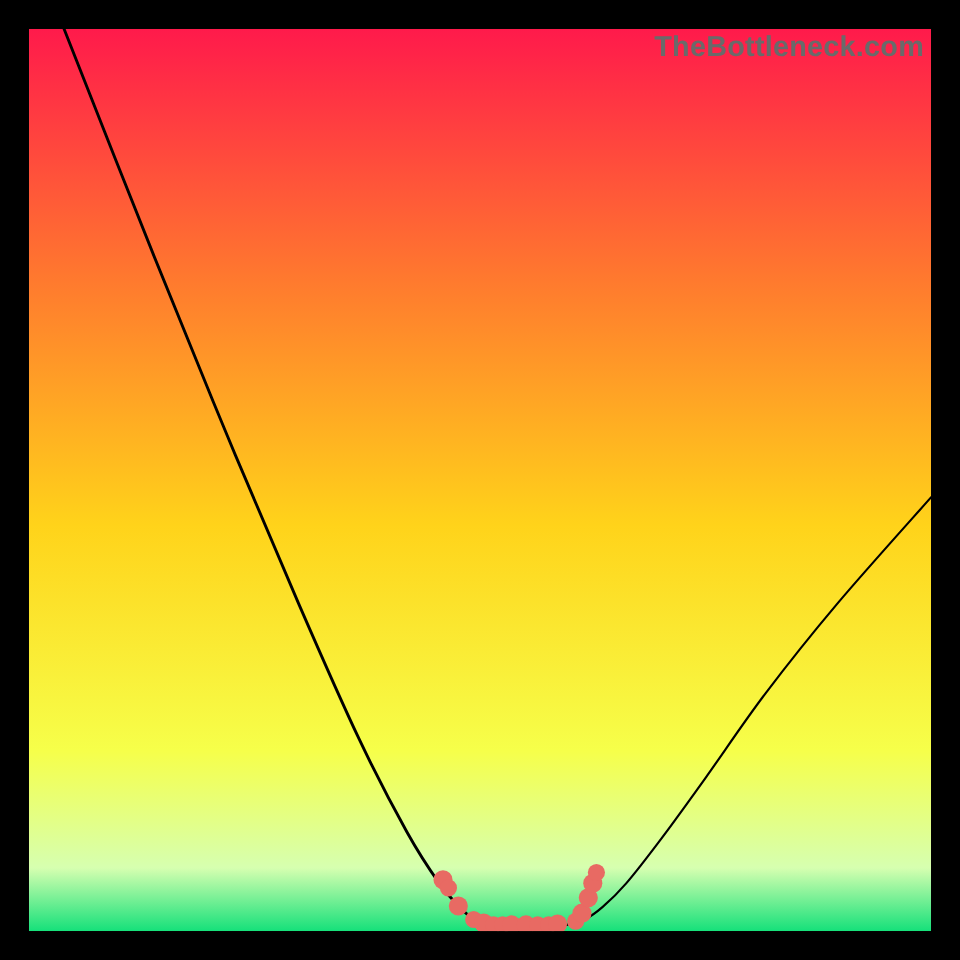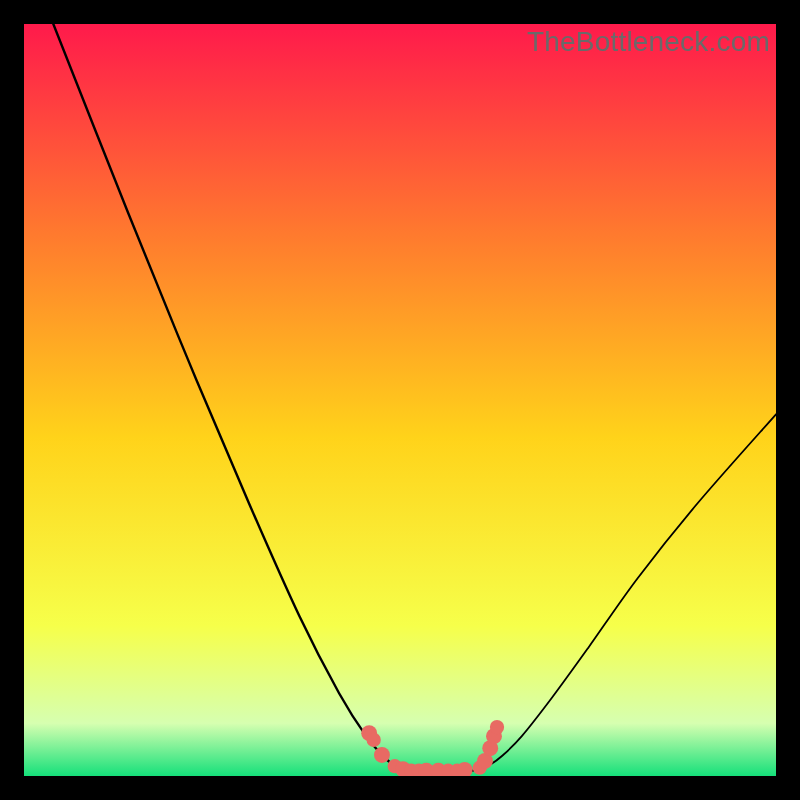--- a/index.html
+++ b/index.html
@@ -28,22 +28,22 @@
   
   .gradient-fill {
     position: absolute;
     inset: 0;
   }
   .watermark {
     position: absolute;
     top: 2px;
     right: 6px;
     color: #6a6a6a;
-    font-size: 28px;
-    font-weight: 400;
+    font-size: 24px;
+    font-weight: 700;
     letter-spacing: 0.2px;
     pointer-events: none;
   }
   svg.curves {
     position: absolute;
     inset: 0;
   }
   .markers circle {
     fill: #e86a63;
     stroke: none;

